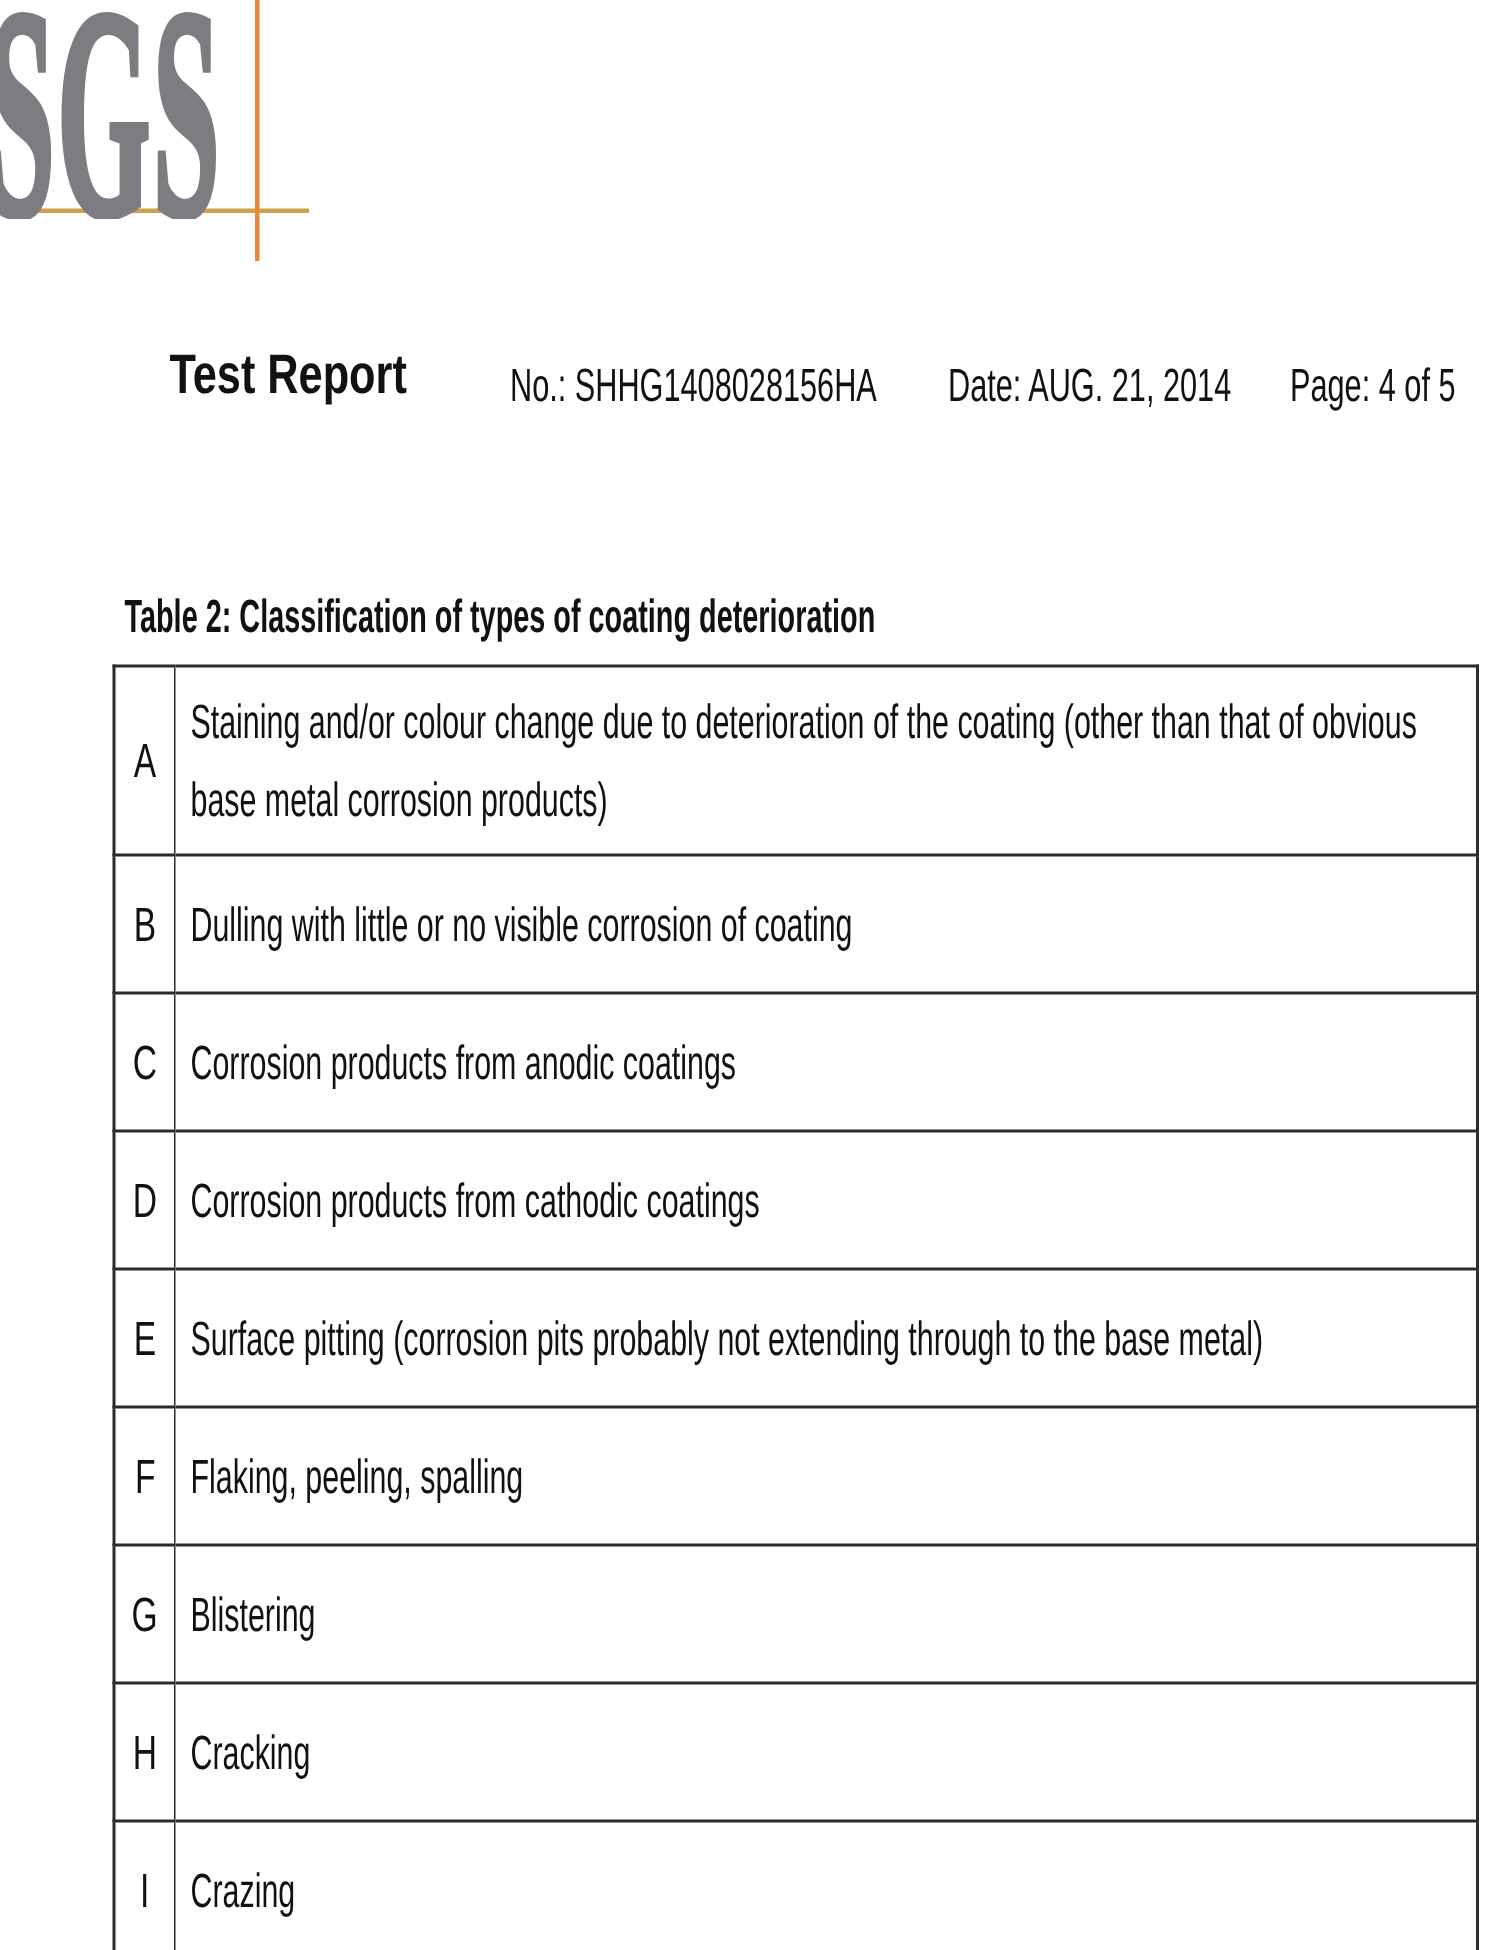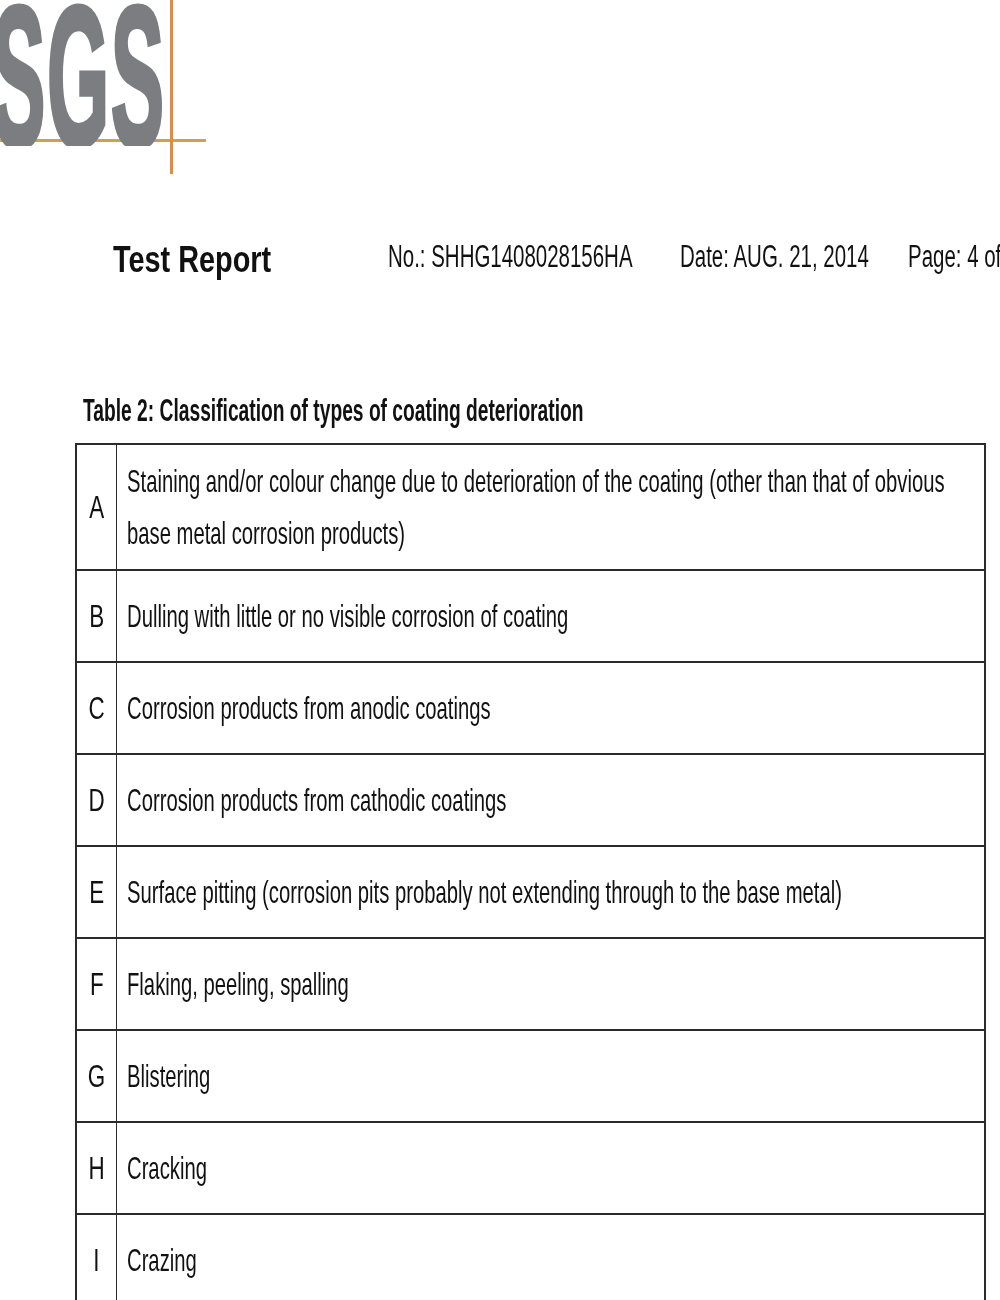--- a/index.html
+++ b/index.html
@@ -16,20 +16,21 @@
     background: #ffffff;
     overflow: hidden;
   }
 
   
   .logo-clip {
     position: absolute;
     left: 0; top: 0;
     width: 216px; height: 146px;
     overflow: hidden;
+    font-family: Liberation Serif, serif;
   }
   .logo-text {
     position: absolute;
     left: -8px; top: -23px;
     font-size: 200px;
     font-weight: bold;
     line-height: 1;
     letter-spacing: 4px;
     color: #7b7d80;
     -webkit-text-stroke: 5px #7b7d80;
@@ -49,25 +50,25 @@
     width: 3px; height: 174px;
     background: #e8893a;
   }
 
   
   .cond { display: inline-block; transform-origin: 0 50%; white-space: nowrap; }
 
   
   .hdr-title {
     position: absolute;
-    left: 113px; top: 239px;
+    left: 113px; top: 229px;
     font-size: 37px; font-weight: bold;
   }
   .hdr-title .cond { transform: scaleX(0.78); }
-  .hdr-item { position: absolute; top: 239px; font-size: 31px; margin-left: 48px; }
+  .hdr-item { position: absolute; top: 239px; font-size: 31px; }
   .hdr-item .cond { transform: scaleX(0.66); }
   .hdr-no   { left: 340px; }
   .hdr-date { left: 632px; }
   .hdr-page { left: 860px; }
 
   
   .tbl-caption {
     position: absolute;
     left: 83px; top: 393px;
     font-size: 31px; font-weight: bold; text-align: center;

